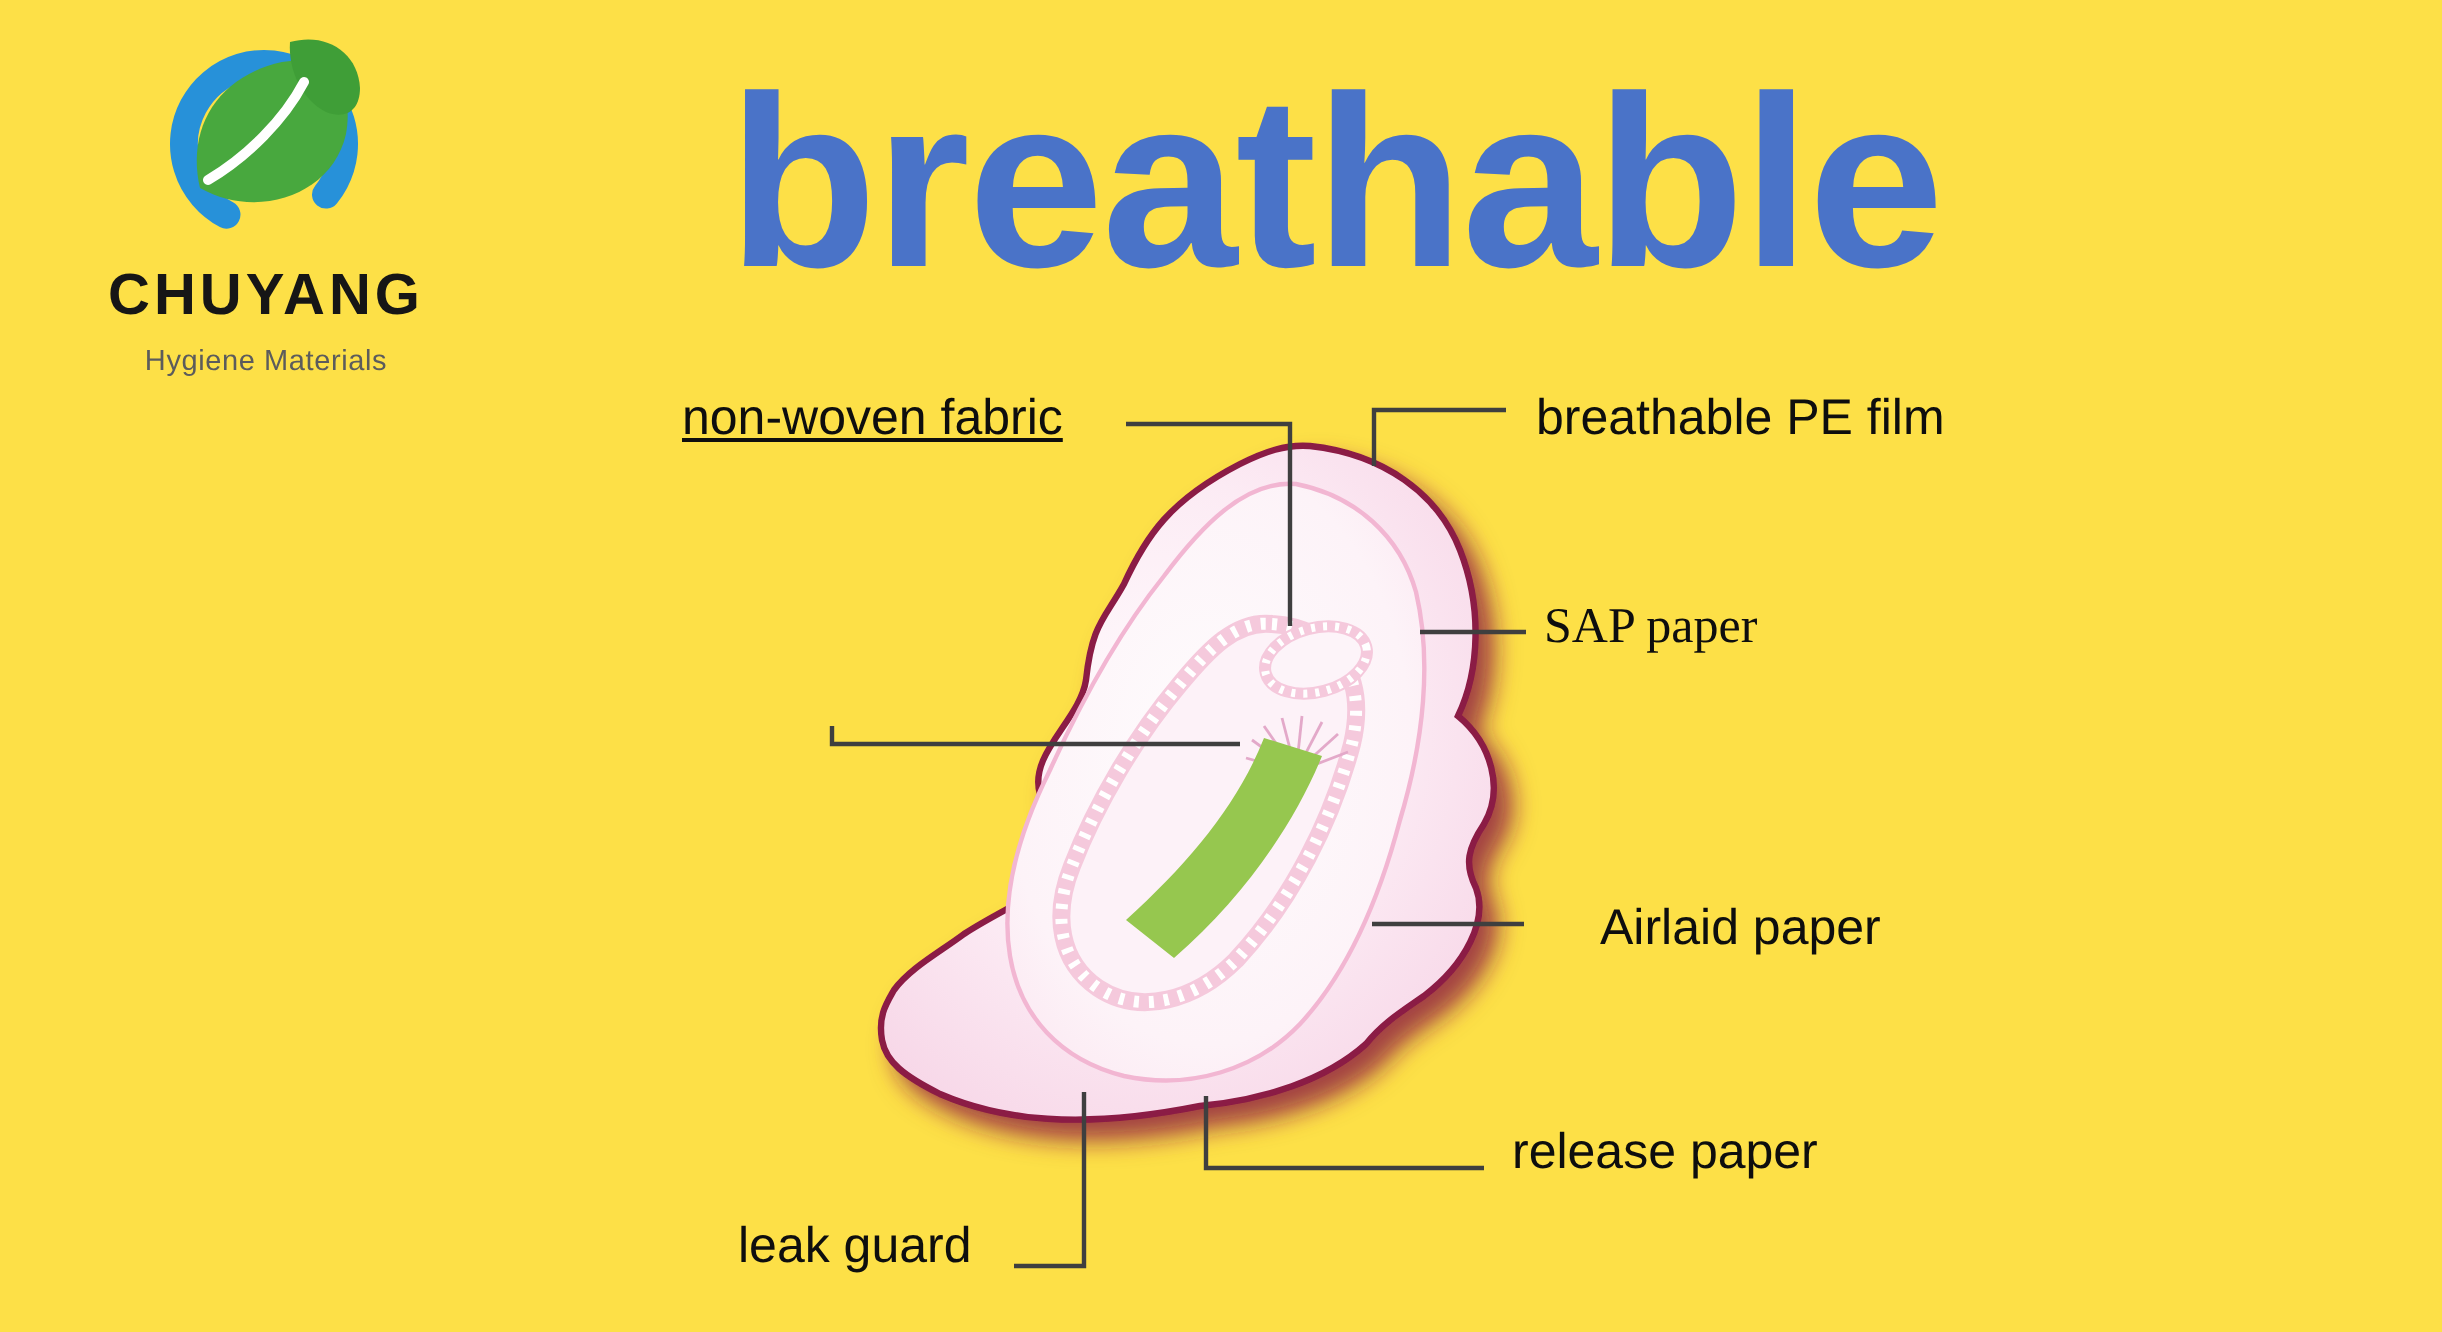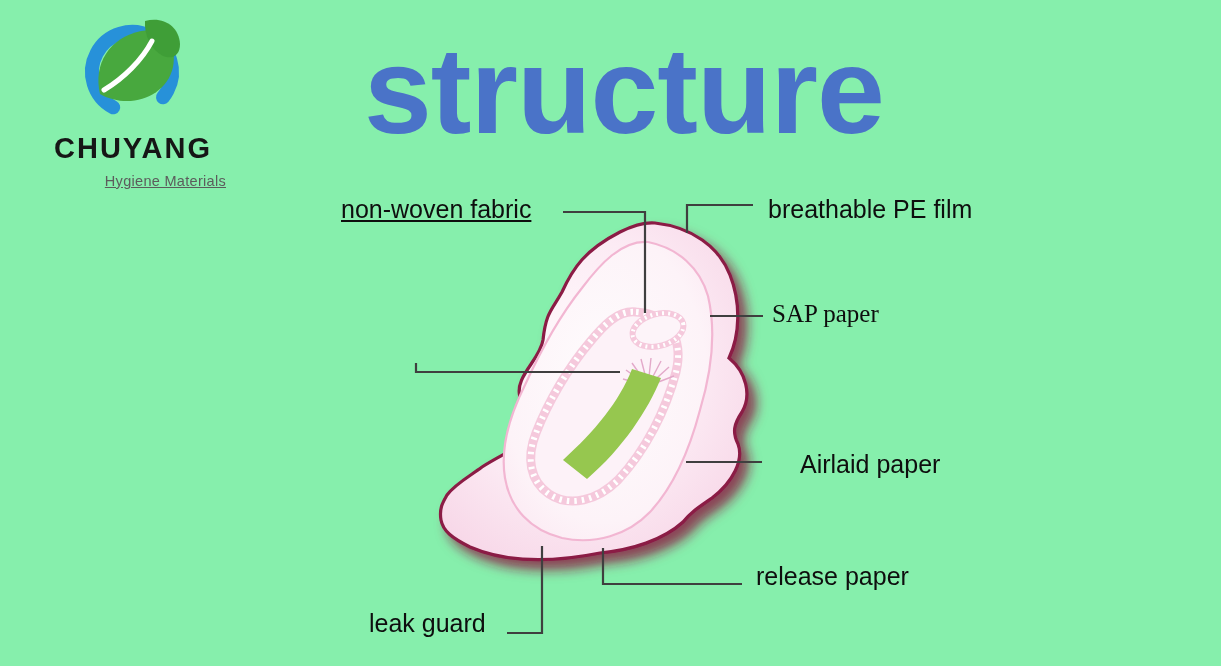--- a/index.html
+++ b/index.html
@@ -1,28 +1,28 @@
 <!DOCTYPE html>
 <html><head>
 <meta charset="utf-8">
 <style>
   html,body{margin:0;padding:0;background:#fff;}
   .stage{
-    position:relative;width:1221px;height:666px;background:#86efac;
+    position:relative;width:1221px;height:666px;background:#fde047;
     font-family:"Liberation Sans",sans-serif;overflow:hidden;
   }
   
   .logo-mark{position:absolute;left:78px;top:14px;width:110px;height:112px;}
   .logo-company{
     position:absolute;left:40px;top:133px;width:186px;text-align:center;
     font-size:29px;font-weight:bold;letter-spacing:2px;color:#161616;line-height:1.1;
   }
   .logo-tagline{
-    position:absolute;left:40px;top:174px;width:186px;text-align:right;
-    font-size:14.5px;color:#5c5c5c;letter-spacing:.3px;line-height:1.1;text-decoration:underline;
+    position:absolute;left:40px;top:174px;width:186px;text-align:center;
+    font-size:14.5px;color:#5c5c5c;letter-spacing:.3px;line-height:1.1;
   }
   
   .page-title{
     position:absolute;left:364px;top:30px;margin:0;white-space:nowrap;
     font-size:122px;font-weight:bold;letter-spacing:-1px;line-height:1;
     color:#4a73c8;
   }
   
   .diagram{position:absolute;left:0;top:0;width:1221px;height:666px;}
   .leader{fill:none;stroke:#3f3f3f;stroke-width:2.2px;}
@@ -50,21 +50,21 @@
 
     <g>
       <path d="M 22,80 C 15,50 31,24 63,17 C 89,12 99,31 95,53 C 88,84 50,96 22,80 Z" fill="#48a83e"></path>
       <path d="M 67,7 C 85,2 101,12 102,30 C 102,41 95,46 85,42 C 73,36 66,21 67,7 Z" fill="#3f9e37"></path>
       <path d="M 26,76 C 46,64 64,46 74,27" fill="none" stroke="#ffffff" stroke-width="5" stroke-linecap="round"></path>
     </g>
   </svg>
   <div class="logo-company">CHUYANG</div>
   <div class="logo-tagline">Hygiene Materials</div>
 
-  <h1 class="page-title">structure</h1>
+  <h1 class="page-title">breathable</h1>
 
   <svg class="diagram" viewBox="0 0 1221 666">
     <defs>
       <radialGradient id="bodyGrad" cx="45%" cy="42%" r="68%">
         <stop offset="0%" stop-color="#fffbfd"></stop>
         <stop offset="55%" stop-color="#fcebf4"></stop>
         <stop offset="100%" stop-color="#f7d6e7"></stop>
       </radialGradient>
       <radialGradient id="innerGrad" cx="48%" cy="45%" r="70%">
         <stop offset="0%" stop-color="#fefcfd"></stop>

